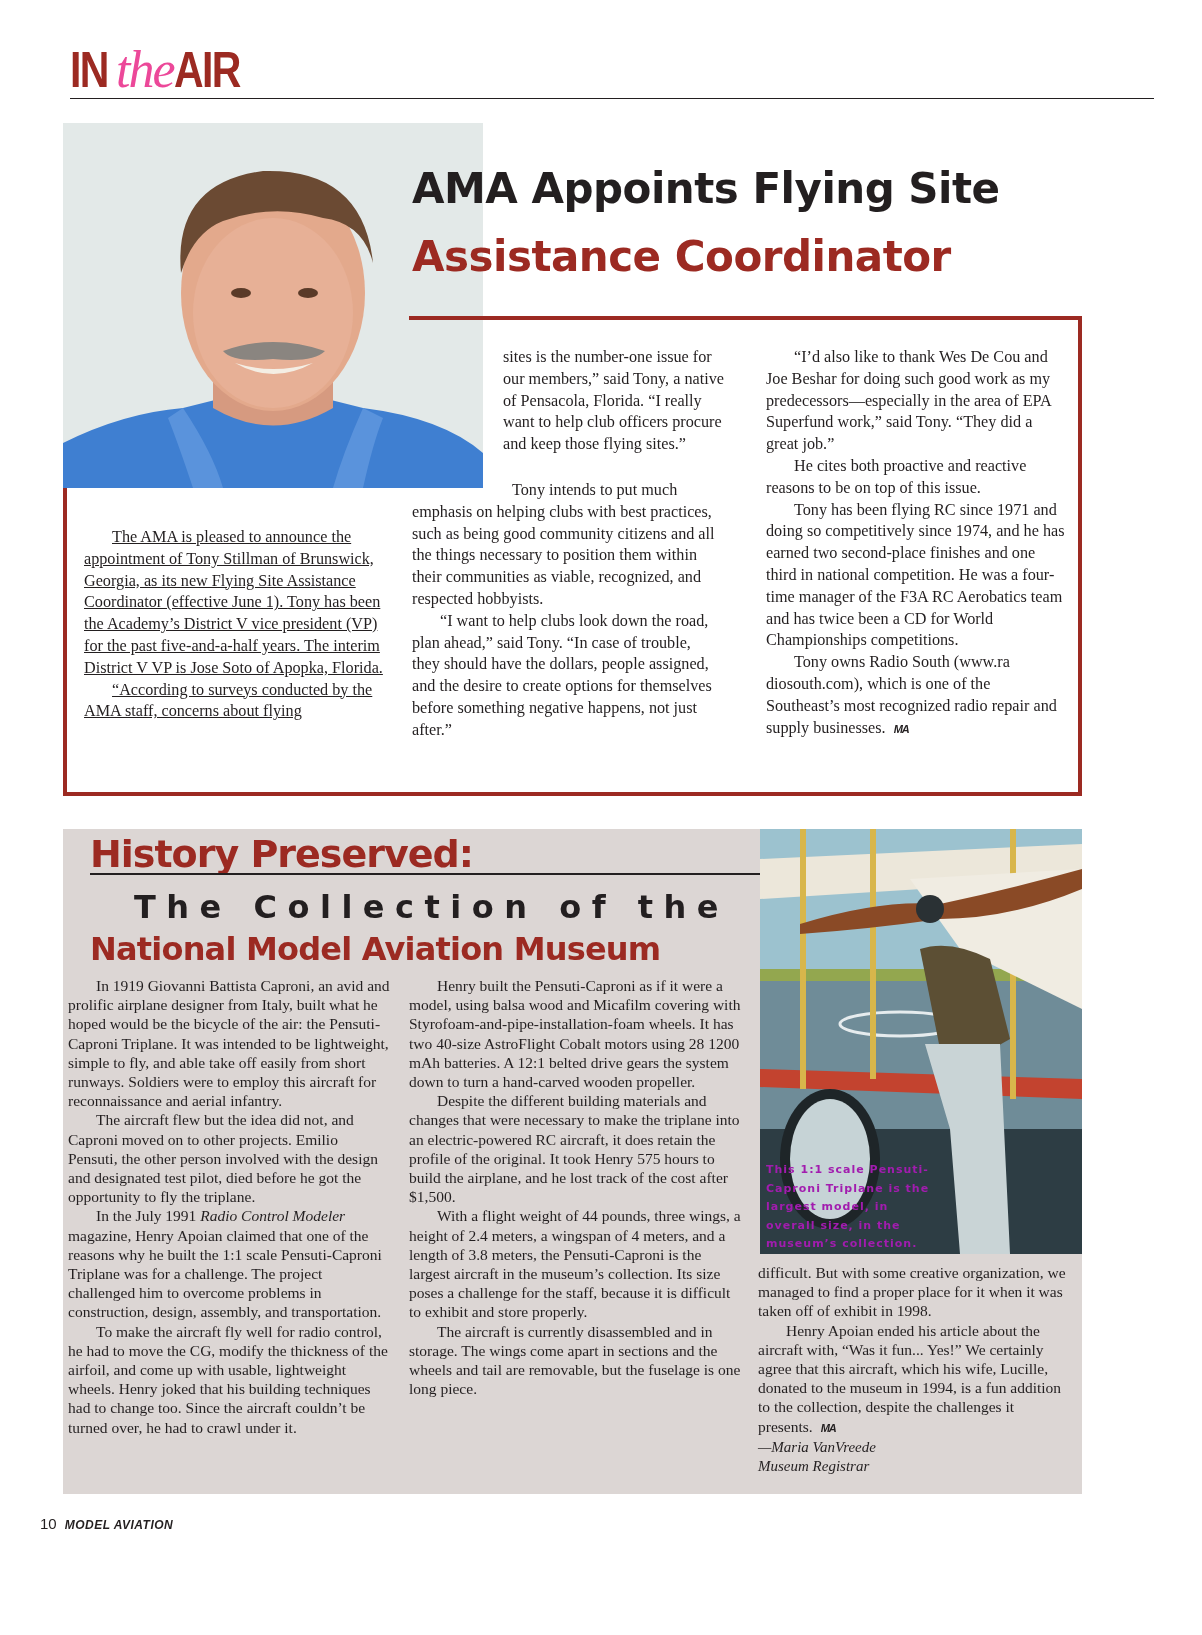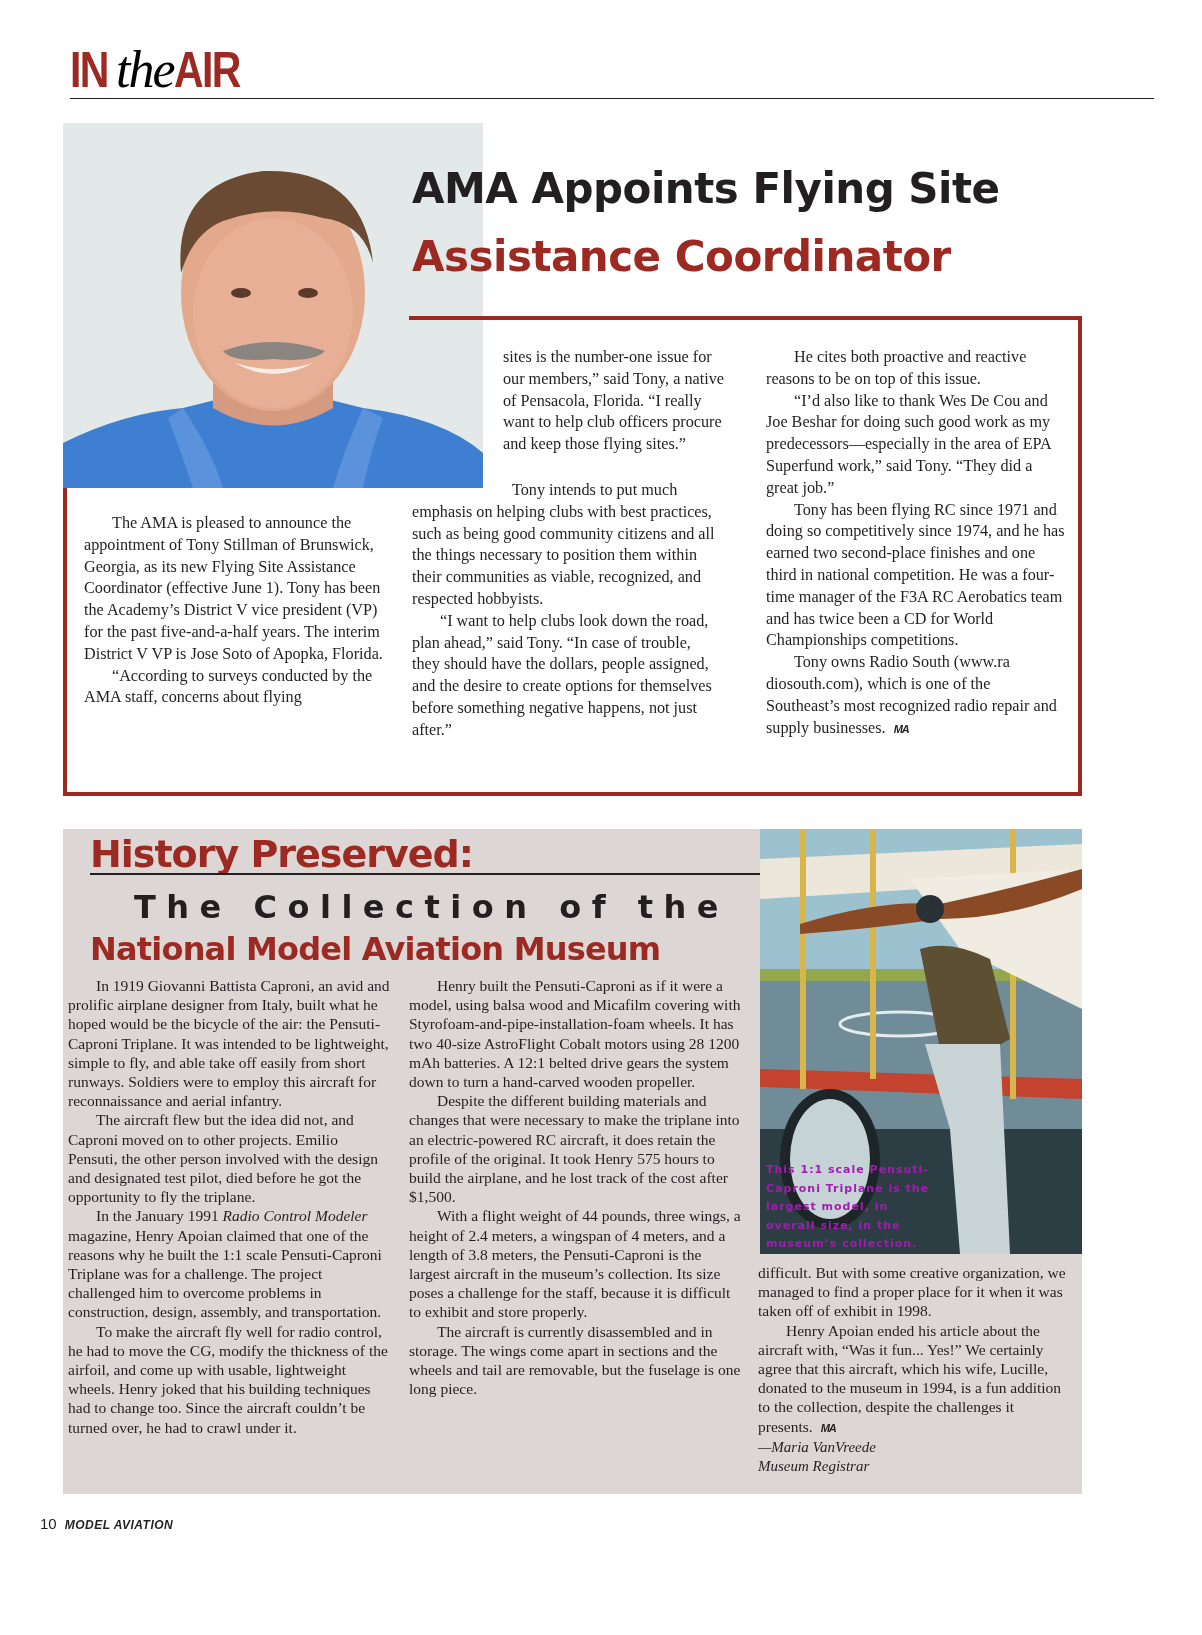--- a/index.html
+++ b/index.html
@@ -1,19 +1,19 @@
 <!DOCTYPE html>
 <html><head>
 <meta charset="utf-8">
 <style>
   html, body { margin: 0; padding: 0; background: #ffffff; }
   body { width: 1202px; height: 1635px; position: relative; overflow: hidden; font-family: "Liberation Serif", serif; color: #231f20; }
   .abs { position: absolute; }
   .sh-in, .sh-air { font-family: "Liberation Sans", sans-serif; font-weight: bold; color: #9c2a22; font-size: 50px; letter-spacing: -2px; transform: scaleX(0.82); transform-origin: left; display: inline-block; }
-  .sh-the { font-family: "Liberation Serif", serif; font-style: italic; font-size: 52px; color: #000000; letter-spacing: -2px; display: inline-block; }
+  .sh-the { font-family: "Liberation Serif", serif; font-style: italic; font-size: 52px; color: #ec4899; letter-spacing: -2px; display: inline-block; }
   .sh-wrap { position: absolute; left: 70px; top: 40px; white-space: nowrap; }
   .sh-rule { left: 70px; top: 98px; width: 1084px; height: 1px; background: #231f20; }
 
   
   .portrait { left: 63px; top: 123px; width: 420px; height: 365px; overflow: hidden; background: linear-gradient(180deg, #e6ecea 0%, #dde4e3 60%, #d7dfdf 100%); }
 
   
   .h1a { left: 412px; top: 164px; font-family: "DejaVu Sans", sans-serif; font-weight: bold; font-size: 42px; color: #231f20; letter-spacing: -0.5px; white-space: nowrap; }
   .h1b { left: 412px; top: 232px; font-family: "DejaVu Sans", sans-serif; font-weight: bold; font-size: 42px; color: #9c2a22; letter-spacing: -0.5px; white-space: nowrap; }
 
@@ -21,21 +21,21 @@
   .frame-top { left: 409px; top: 316px; width: 673px; height: 4px; background: #9c2a22; }
   .frame-right { left: 1078px; top: 316px; width: 4px; height: 480px; background: #9c2a22; }
   .frame-bottom { left: 63px; top: 792px; width: 1019px; height: 4px; background: #9c2a22; }
   .frame-left { left: 63px; top: 488px; width: 4px; height: 308px; background: #9c2a22; }
 
   .body-text { font-family: "Liberation Serif", serif; font-size: 16.2px; line-height: 21.8px; color: #231f20; }
   .body-text p { margin: 0; text-indent: 28px; }
   .body-text p.noindent { text-indent: 0; }
   .ma-mark { font-family: "Liberation Sans", sans-serif; font-weight: bold; font-style: italic; font-size: 11px; letter-spacing: -1px; margin-left: 8px; }
 
-  .a1c1 { left: 84px; top: 513px; width: 308px; }
+  .a1c1 { left: 84px; top: 527px; width: 308px; text-decoration: underline; }
   .a1c2-top { left: 503px; top: 347px; width: 230px; }
   .a1c2 { left: 412px; top: 480px; width: 310px; }
   .a1c2 p.first-indent { text-indent: 100px; }
   .a1c3 { left: 766px; top: 347px; width: 300px; }
 
   
   .gray-box { left: 63px; top: 829px; width: 1019px; height: 665px; background: #dcd6d4; }
   .h2a { left: 90px; top: 832px; font-family: "DejaVu Sans", sans-serif; font-weight: bold; font-size: 38px; color: #9c2a22; letter-spacing: -1px; white-space: nowrap; }
   .h2-rule { left: 90px; top: 873px; width: 670px; height: 2px; background: #231f20; }
   .h2b { left: 90px; top: 888px; font-family: "DejaVu Sans", sans-serif; font-weight: bold; font-size: 32px; color: #231f20; letter-spacing: 10.5px; white-space: nowrap; margin-left: 44px; }
@@ -102,36 +102,36 @@
   <p>“According to surveys conducted by the AMA staff, concerns about flying</p>
 </div>
 <div class="abs body-text a1c2-top">
   <p class="noindent">sites is the number-one issue for our members,” said Tony, a native of Pensacola, Florida. “I really want to help club officers procure and keep those flying sites.”</p>
 </div>
 <div class="abs body-text a1c2">
   <p class="first-indent">Tony intends to put much emphasis on helping clubs with best practices, such as being good community citizens and all the things necessary to position them within their communities as viable, recognized, and respected hobbyists.</p>
   <p>“I want to help clubs look down the road, plan ahead,” said Tony. “In case of trouble, they should have the dollars, people assigned, and the desire to create options for themselves before something negative happens, not just after.”</p>
 </div>
 <div class="abs body-text a1c3">
+  <p>“I’d also like to thank Wes De Cou and Joe Beshar for doing such good work as my predecessors—especially in the area of EPA Superfund work,” said Tony. “They did a great job.”</p>
   <p>He cites both proactive and reactive reasons to be on top of this issue.</p>
-  <p>“I’d also like to thank Wes De Cou and Joe Beshar for doing such good work as my predecessors—especially in the area of EPA Superfund work,” said Tony. “They did a great job.”</p>
   <p>Tony has been flying RC since 1971 and doing so competitively since 1974, and he has earned two second-place finishes and one third in national competition. He was a four-time manager of the F3A RC Aerobatics team and has twice been a CD for World Championships competitions.</p>
   <p><span>Tony owns Radio South (www.ra diosouth.com), which is one of the Southeast’s most recognized radio repair and supply businesses.</span><span class="ma-mark">MA</span></p>
 </div>
 
 <div class="abs gray-box"></div>
 <div class="abs h2a">History Preserved:</div>
 <div class="abs h2-rule"></div>
 <div class="abs h2b">The Collection of the</div>
 <div class="abs h2c">National Model Aviation Museum</div>
 
 <div class="abs body-text b2 a2c1">
   <p>In 1919 Giovanni Battista Caproni, an avid and prolific airplane designer from Italy, built what he hoped would be the bicycle of the air: the Pensuti-Caproni Triplane. It was intended to be lightweight, simple to fly, and able take off easily from short runways. Soldiers were to employ this aircraft for reconnaissance and aerial infantry.</p>
   <p>The aircraft flew but the idea did not, and Caproni moved on to other projects. Emilio Pensuti, the other person involved with the design and designated test pilot, died before he got the opportunity to fly the triplane.</p>
-  <p><span>In the January 1991 </span><span class="ital">Radio Control Modeler</span><span> magazine, Henry Apoian claimed that one of the reasons why he built the 1:1 scale Pensuti-Caproni Triplane was for a challenge. The project challenged him to overcome problems in construction, design, assembly, and transportation.</span></p>
+  <p><span>In the July 1991 </span><span class="ital">Radio Control Modeler</span><span> magazine, Henry Apoian claimed that one of the reasons why he built the 1:1 scale Pensuti-Caproni Triplane was for a challenge. The project challenged him to overcome problems in construction, design, assembly, and transportation.</span></p>
   <p>To make the aircraft fly well for radio control, he had to move the CG, modify the thickness of the airfoil, and come up with usable, lightweight wheels. Henry joked that his building techniques had to change too. Since the aircraft couldn’t be turned over, he had to crawl under it.</p>
 </div>
 
 <div class="abs body-text b2 a2c2">
   <p>Henry built the Pensuti-Caproni as if it were a model, using balsa wood and Micafilm covering with Styrofoam-and-pipe-installation-foam wheels. It has two 40-size AstroFlight Cobalt motors using 28 1200 mAh batteries. A 12:1 belted drive gears the system down to turn a hand-carved wooden propeller.</p>
   <p>Despite the different building materials and changes that were necessary to make the triplane into an electric-powered RC aircraft, it does retain the profile of the original. It took Henry 575 hours to build the airplane, and he lost track of the cost after $1,500.</p>
   <p>With a flight weight of 44 pounds, three wings, a height of 2.4 meters, a wingspan of 4 meters, and a length of 3.8 meters, the Pensuti-Caproni is the largest aircraft in the museum’s collection. Its size poses a challenge for the staff, because it is difficult to exhibit and store properly.</p>
   <p>The aircraft is currently disassembled and in storage. The wings come apart in sections and the wheels and tail are removable, but the fuselage is one long piece.</p>
 </div>
 

